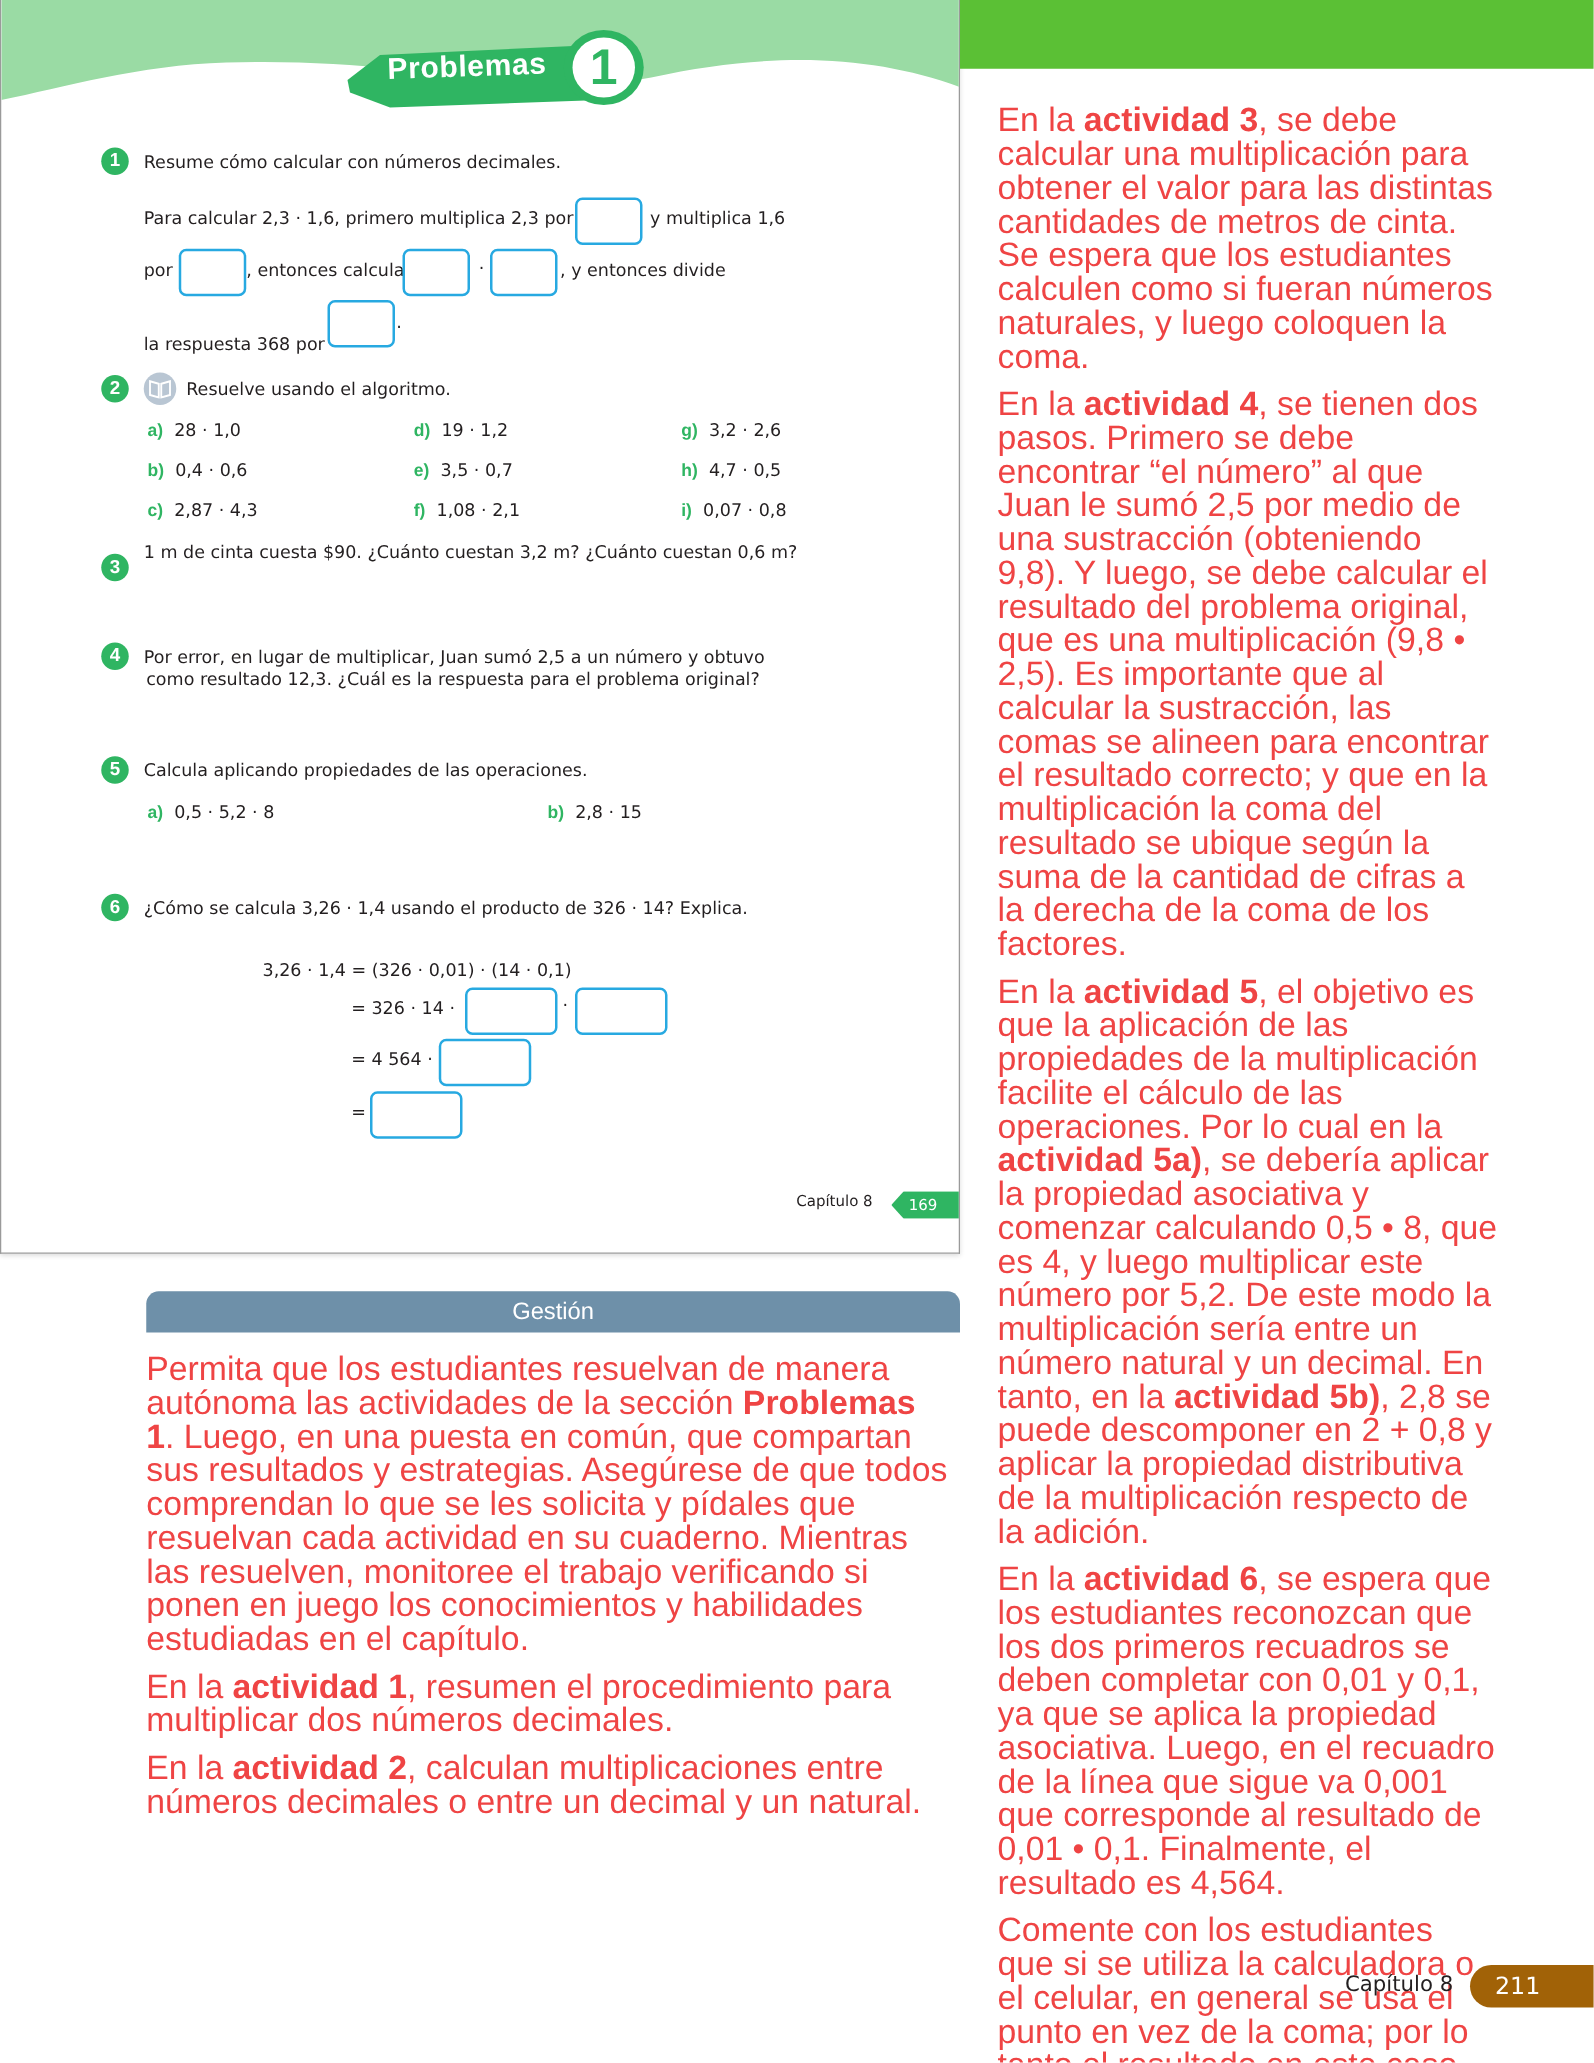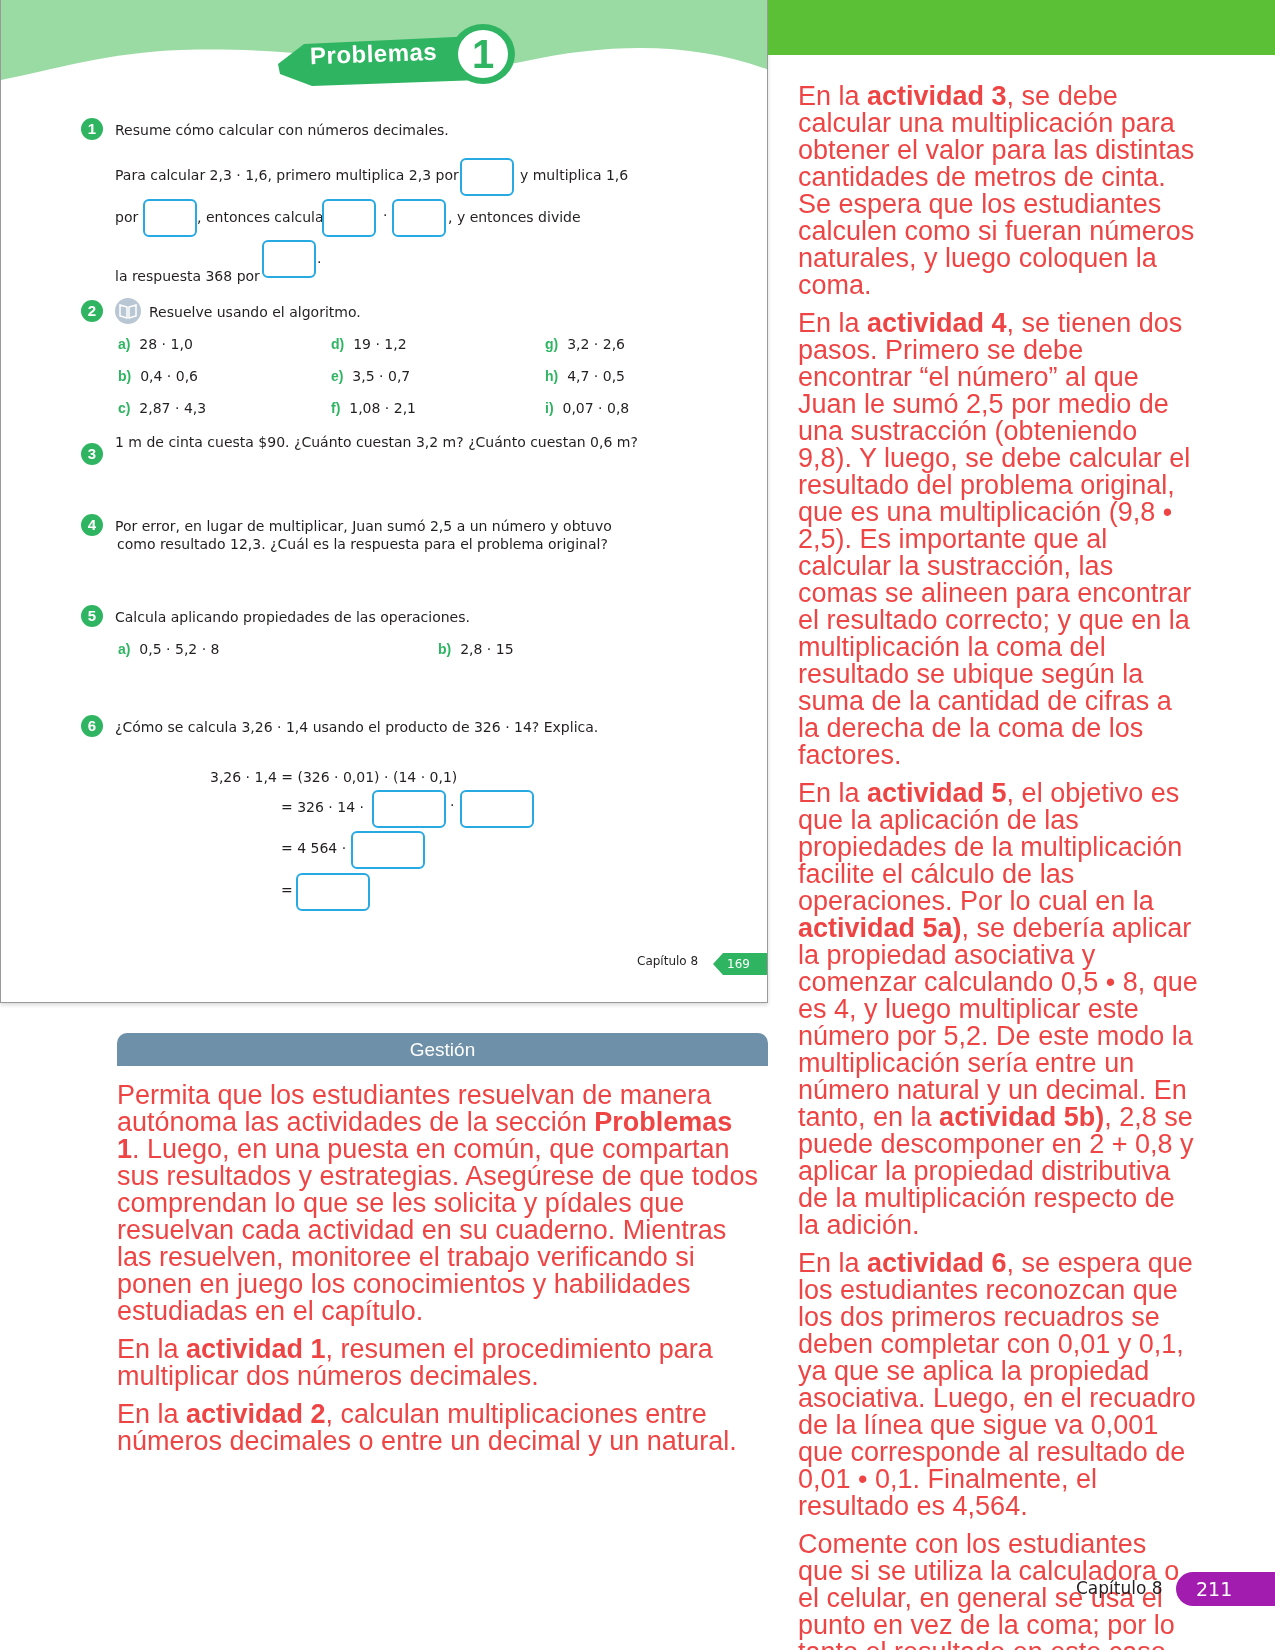--- a/index.html
+++ b/index.html
@@ -70,21 +70,21 @@
     background: #6e90a9; border-radius: 10px 10px 0 0; color: #fff;
     font-family: "Liberation Sans", sans-serif; font-size: 19px; text-align: center; line-height: 33px;
   }
 
   .footer-label {
     position: absolute; left: 1076px; top: 1578px; font-family: "DejaVu Sans", sans-serif;
     font-size: 17px; color: #231f20;
   }
   .footer-num {
     position: absolute; left: 1176px; top: 1572px; width: 99px; height: 34px;
-    background: #a21caf; color: #fff; border-radius: 17px 0 0 17px;
+    background: #a16207; color: #fff; border-radius: 17px 0 0 17px;
     font-family: "DejaVu Sans", sans-serif; font-size: 19px; line-height: 34px; padding-left: 20px;
   }
 </style>
 </head>
 <body>
 
 <div class="student-page">
   <svg class="wave" viewBox="0 0 768 90" width="768" height="90">
     <path d="M0 0 H768 V70 C700 45 620 40 520 62 C430 80 330 45 180 50 C110 52 50 70 0 80 Z" fill="#9adba4"></path>
   </svg>

